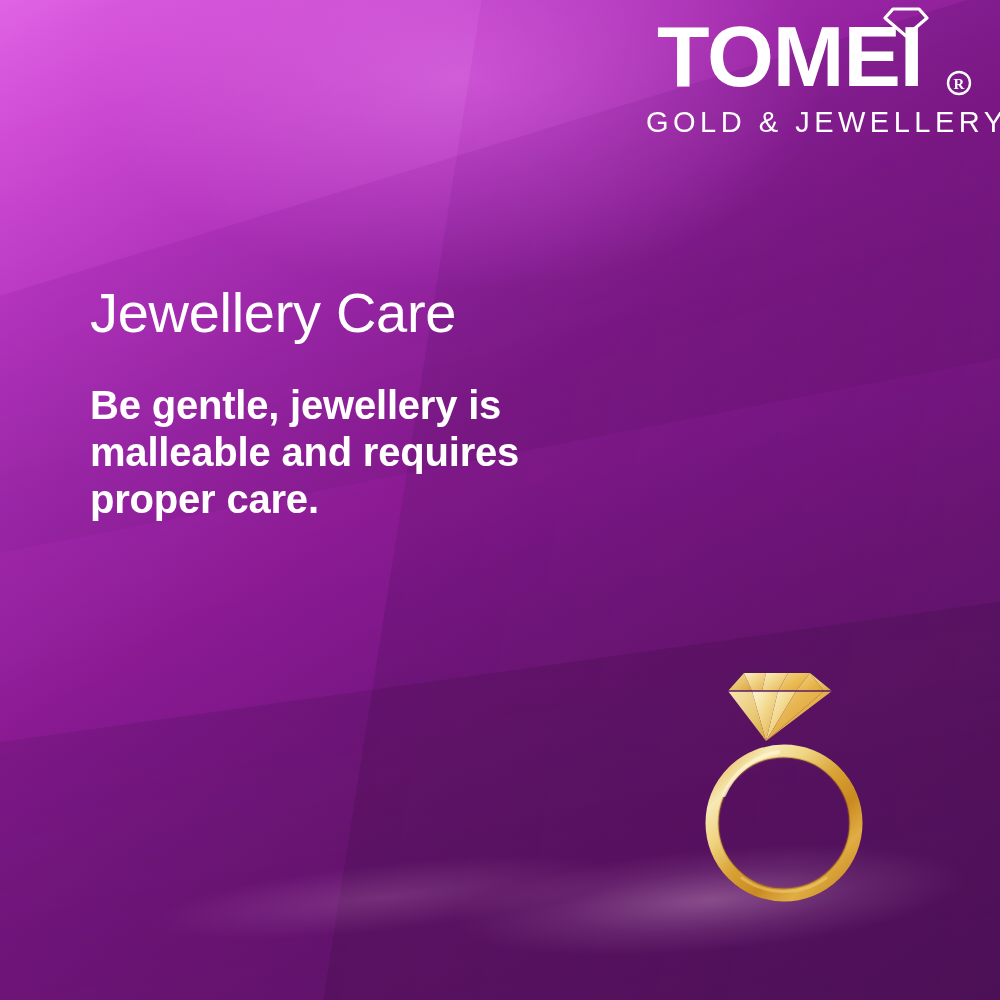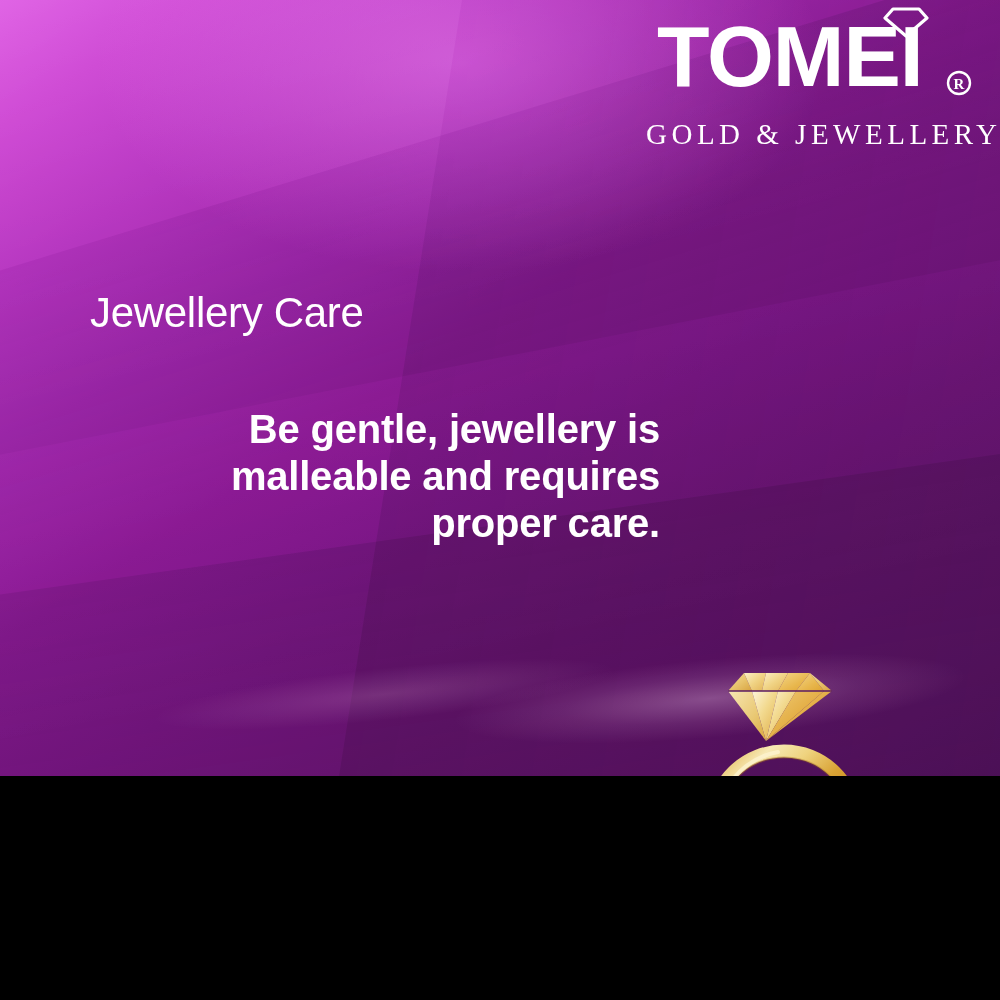--- a/index.html
+++ b/index.html
@@ -3,21 +3,21 @@
 <meta charset="utf-8">
 <style>
   html, body {
     margin: 0;
     padding: 0;
     background: #000;
   }
   #poster {
     position: relative;
     width: 1000px;
-    height: 776px;
+    height: 1000px;
     overflow: hidden;
     font-family: "Liberation Sans", sans-serif;
     
     background:
       radial-gradient(ellipse 520px 300px at 46% 8%, rgba(233,120,238,0.55) 0%, rgba(233,120,238,0.0) 70%),
       linear-gradient(147deg,
         #dd5ce3 0%,
         #cc47d2 9%,
         #b536bf 20%,
         #9c26a8 32%,
@@ -119,56 +119,55 @@
   .logo-reg {
     position: absolute;
     right: 4px;
     bottom: 8px;
     width: 26px;
     height: 26px;
   }
   .logo-tagline {
     display: block;
     color: #ffffff;
-    font-family: Liberation Serif, serif;
+    font-family: Liberation Sans, sans-serif;
     font-size: 29px;
     line-height: 32px;
     letter-spacing: 4.5px;
     text-align: right;
     padding-right: 6px;
-    margin-top: 14px;
+    margin-top: 2px;
     white-space: nowrap;
   }
 
   
   .copy {
     position: absolute;
     left: 90px;
     top: 288px;
     width: 580px;
   }
   .headline {
-    margin: 0 0 68px 0;
+    margin: 0 0 44px 0;
     color: #ffffff;
     font-family: "Liberation Sans", sans-serif;
     font-weight: normal;
-    font-size: 42px;
+    font-size: 56px;
     line-height: 50px;
     letter-spacing: -0.3px;
   }
   .para {
-    margin: 0 0 44px 10px;
+    margin: 0 0 44px 0;
     color: #ffffff;
     font-family: "Liberation Sans", sans-serif;
     font-weight: bold;
     font-size: 40px;
     line-height: 47px;
     letter-spacing: -0.2px;
     max-width: 560px;
-    text-align: right;
   }
   .para:last-child { margin-bottom: 0; }
 
   
   .ring-art {
     position: absolute;
     left: 700px;
     top: 645px;
     width: 180px;
     height: 265px;

